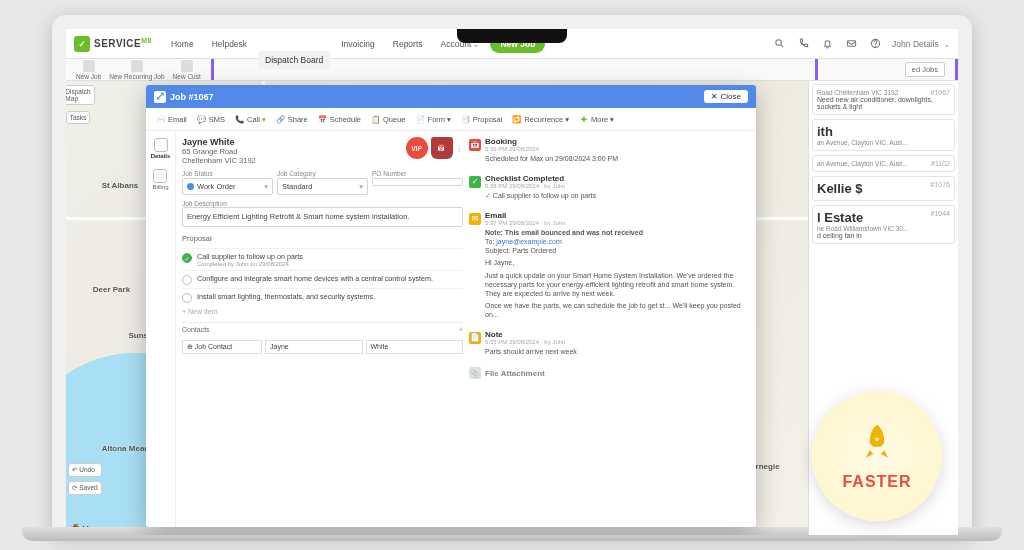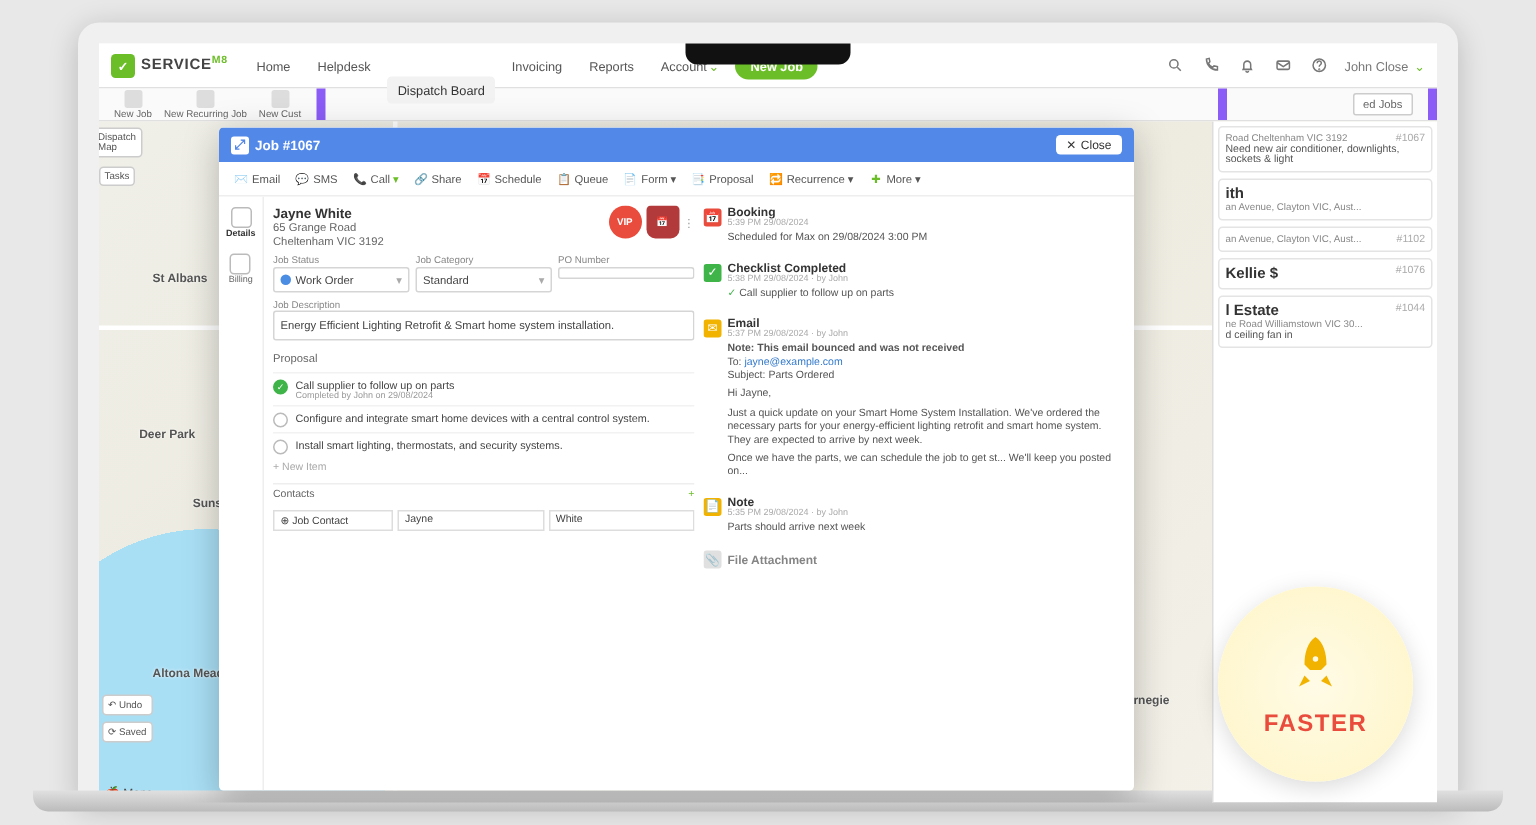--- a/index.html
+++ b/index.html
@@ -17,42 +17,42 @@
 .brand sup { color: #6cbe28; font-size: 7px; }
 .navlink { padding: 4px 7px; color: #555; cursor: pointer; border-radius: 3px; }
 .navlink.active { background: #f2f2f2; color: #333; margin-top: 32px; }
 .newjob-btn { background: #6cbe28; color: #fff; padding: 4px 10px; border-radius: 12px; font-weight: 600; cursor: pointer; }
 .chev { color: #6cbe28; margin-left: 1px; }
 .topnav-right { margin-left: auto; display: flex; align-items: center; gap: 10px; color: #777; }
 .topicon { width: 14px; height: 14px; display: flex; align-items: center; justify-content: center; cursor: pointer; }
 .user { display: flex; align-items: center; gap: 3px; }
 
 .subbar { height: 22px; background: #fafafa; border-bottom: 1px solid #e0e0e0; display: flex; align-items: center; font-size: 7.5px; color: #666; }
-.subbar .sec { padding: 0 10px; border-right: 6px solid #8b5cf6; height: 100%; display: flex; align-items: center; gap: 8px; }
+.subbar .sec { padding: 0 10px; border-right: 3px solid #8b5cf6; height: 100%; display: flex; align-items: center; gap: 8px; }
 .sub-btn { display: flex; flex-direction: column; align-items: center; gap: 1px; cursor: pointer; font-size: 6.5px; color: #666; }
 .sub-ico { width: 12px; height: 12px; background: #ddd; border-radius: 2px; }
 
 .body { position: absolute; top: 52px; bottom: 0; left: 0; right: 0; display: flex; }
 
 .map-bg { position: absolute; inset: 0; background:
   radial-gradient(circle at 8% 88%, #a9dff5 0 14%, transparent 14%),
   linear-gradient(135deg, #f0efe8 0%, #eceade 40%, #f4f2ea 100%); }
 .roads::before, .roads::after { content:""; position:absolute; background:#fff; }
 .roads::before { top:30%; left:0; right:0; height:3px; }
 .roads::after { top:0; bottom:0; left:22%; width:3px; }
 .mlabel { position: absolute; font-size: 8px; color: #555; font-weight: 600; text-shadow: 0 0 2px #fff; }
 .maps-attr { position: absolute; left: 4px; bottom: 2px; font-size: 8px; color: #444; }
 
 .left-tools { position: absolute; left: 0; top: 0; width: 24px; display: flex; flex-direction: column; align-items: center; gap: 6px; padding-top: 4px; z-index: 5; }
 .tool-tab { writing-mode: horizontal-tb; background:#fff; border:1px solid #ccc; font-size:6.5px; padding:2px 3px; border-radius:3px; color:#555; }
 .undo { position: absolute; left: 2px; bottom: 40px; display:flex; flex-direction:column; gap:4px; z-index:5; }
 
 .right-jobs { position: absolute; right: 0; top: 0; width: 150px; bottom: 0; background: #fff; border-left: 1px solid #ddd; z-index: 4; padding: 3px; }
 .job-card { border: 1px solid #e4e4e4; border-radius: 3px; padding: 4px; margin-bottom: 4px; font-size: 7px; color: #555; }
-.job-card .name { font-weight: 600; color: #333; font-size: 10px; }
+.job-card .name { font-weight: 600; color: #333; font-size: 13px; }
 .job-card .addr { color: #888; font-size: 6.5px; }
 .job-num { float: right; color: #aaa; }
 
 .modal { position: absolute; left: 80px; top: 4px; width: 610px; bottom: 8px; background: #fff; box-shadow: 0 6px 24px rgba(0,0,0,.25); border-radius: 3px; z-index: 20; display: flex; flex-direction: column; overflow: hidden; }
 .modal-title { background: #5288e7; color: #fff; padding: 5px 8px; font-size: 9px; font-weight: 600; display: flex; align-items: center; }
 .close-btn { margin-left: auto; background: #fff; color: #333; padding: 2px 7px; border-radius: 3px; font-size: 8px; font-weight: 500; display: flex; align-items: center; gap: 3px; cursor: pointer; }
 .expand-ico { width: 12px; height: 12px; background:#fff; border-radius:2px; margin-right:4px; display:flex;align-items:center;justify-content:center;color:#5288e7; }
 
 .modal-toolbar { display: flex; padding: 4px 6px; gap: 2px; border-bottom: 1px solid #eee; align-items: center; font-size: 7.5px; color: #555; flex-wrap: wrap; }
 .tb-item { display: flex; align-items: center; gap: 2px; padding: 2px 4px; cursor: pointer; border-radius: 2px; }
@@ -154,21 +154,21 @@
             </svg>
         </div>
         <div class="topicon">
           <svg class="icon" viewBox="0 0 24 24" fill="none" stroke="#777" stroke-width="2.2">
               <circle cx="12" cy="12" r="9"></circle>
               <path d="M9 9a3 3 0 115 2c-1 1-2 1-2 3"></path>
               <circle cx="12" cy="18" r="0.5" fill="#777"></circle>
             </svg>
         </div>
         <div class="user">
-          <span>John Close</span>
+          <span>John Details</span>
             <span class="chev">⌄</span>
         </div>
       </div>
     </div>
 
     <div class="subbar">
       <div class="sec">
         <div class="sub-btn">
             <div class="sub-ico"></div>
             <span>New Job</span>

